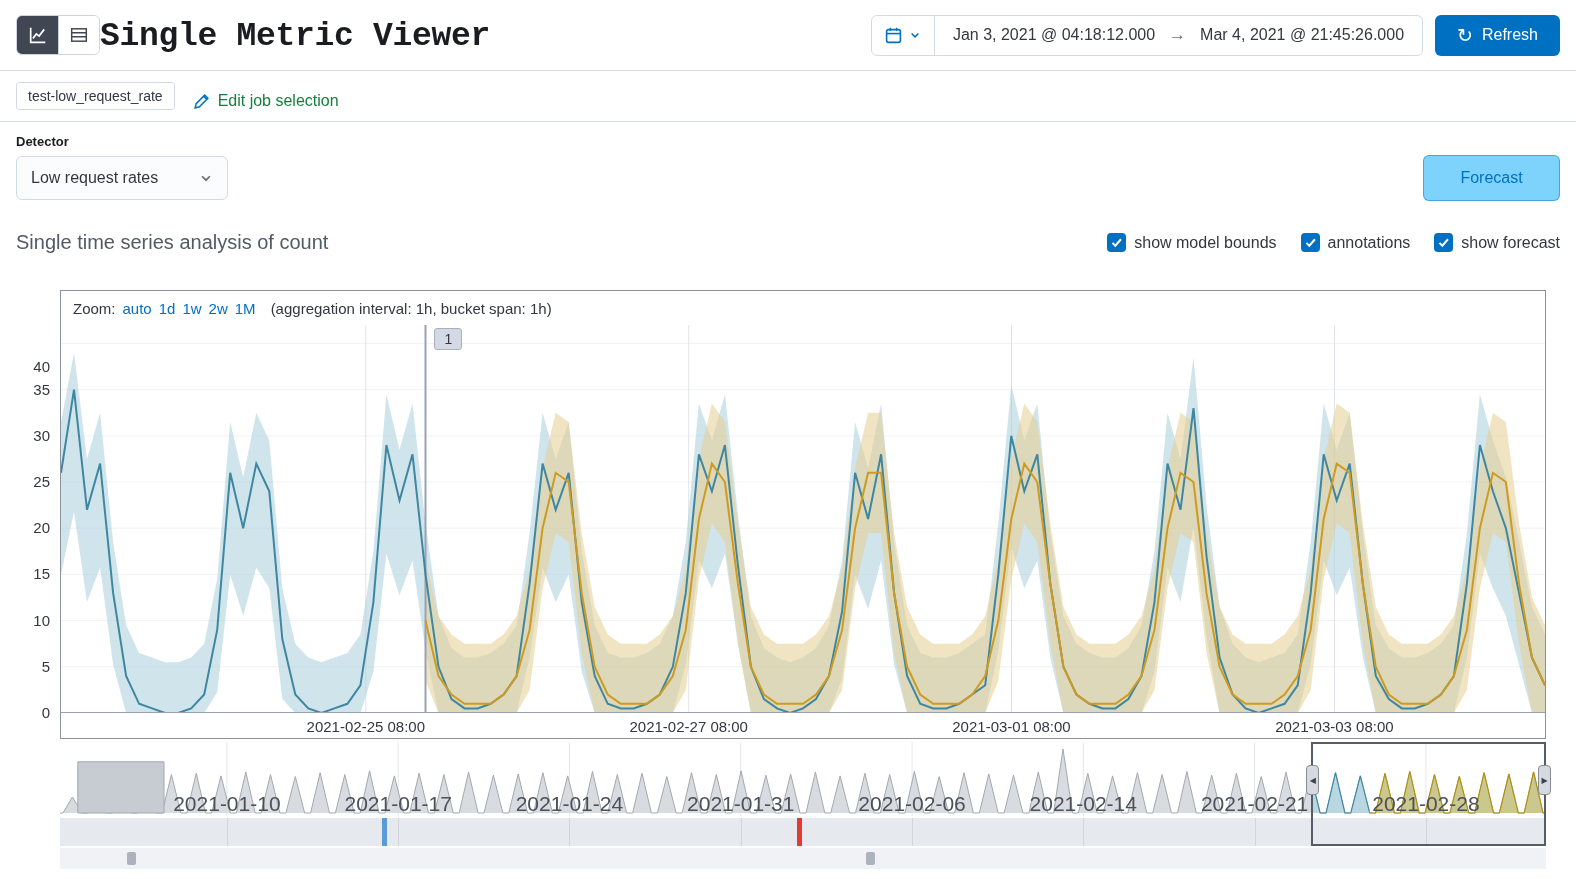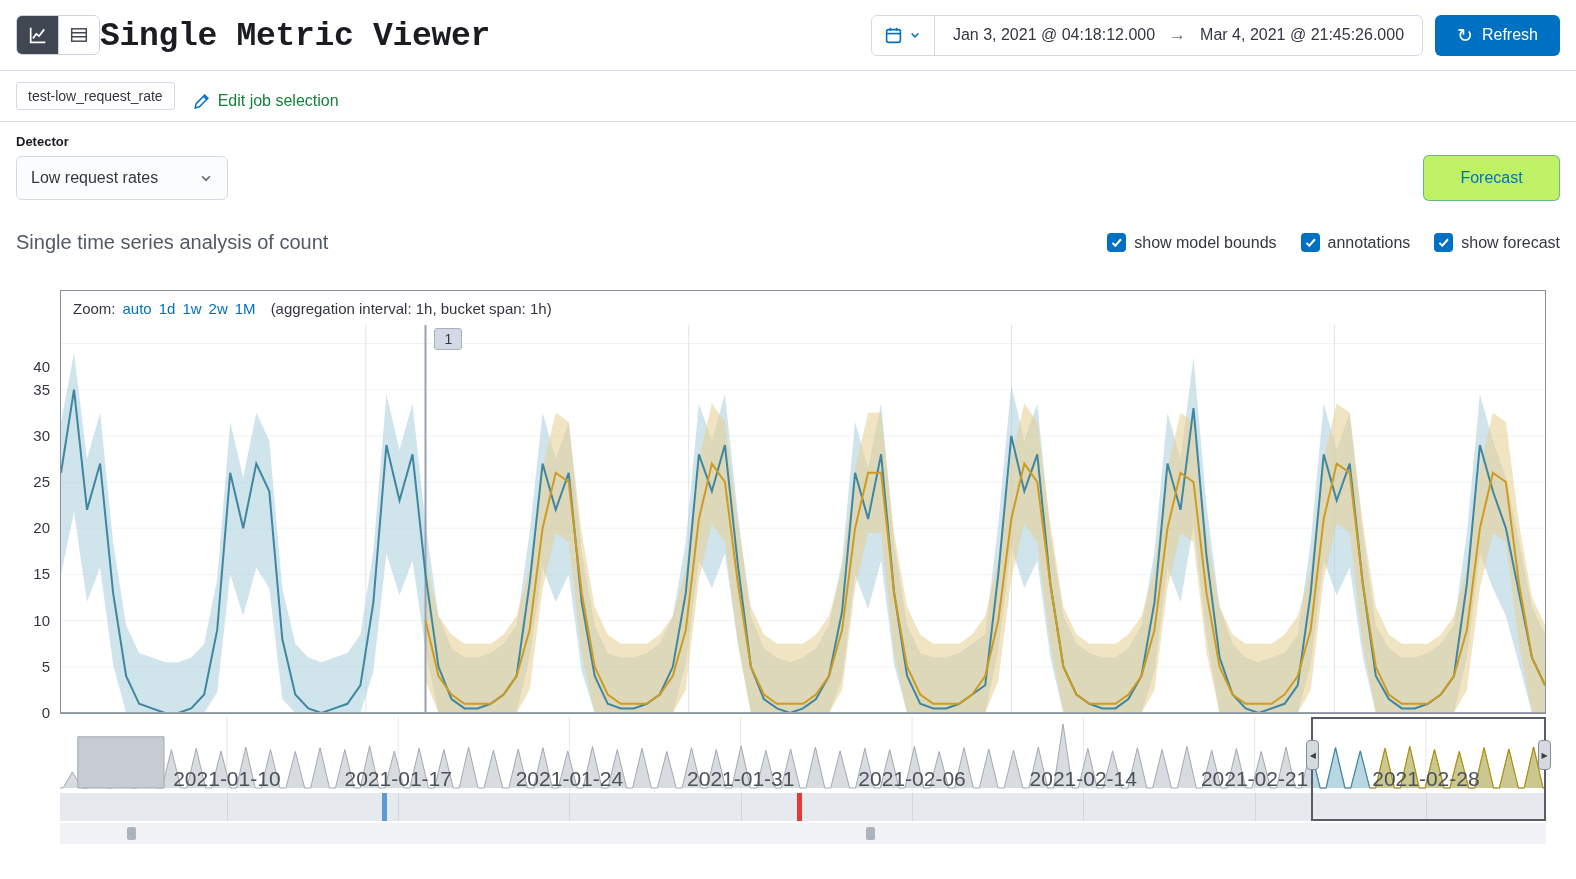--- a/index.html
+++ b/index.html
@@ -34,21 +34,21 @@
   .job-row { display:flex; align-items:flex-end; gap:18px; padding:11px 16px; border-bottom:1px solid #d3dae6; }
   .job-badge { border:1px solid #d3dae6; border-radius:3px; padding:5px 11px; font-size:14px; color:#343741; background:#fff; }
   .edit-link { display:flex; align-items:center; gap:8px; color:#15803d; font-size:16px; cursor:pointer; }
   
   .detector-block { padding:12px 16px 14px; }
   .detector-label { font-size:13px; font-weight:700; color:#1a1c21; margin-bottom:6px; }
   .detector-row { display:flex; justify-content:space-between; align-items:center; }
   .detector-select { width:212px; height:44px; background:#fbfcfd; border:1px solid #d3dae6; border-radius:6px;
     display:flex; align-items:center; justify-content:space-between; padding:0 14px;
     font-size:16px; color:#343741; cursor:pointer; }
-  .forecast-btn { height:46px; width:137px; background:#bef264; border:1px solid rgba(0,113,194,0.45);
+  .forecast-btn { height:46px; width:137px; background:#7dd3fc; border:1px solid rgba(0,113,194,0.45);
     border-radius:6px; color:#0071c2; font-size:16px; cursor:pointer; font-family:"Liberation Sans", sans-serif; }
   
   .series-header { display:flex; justify-content:space-between; align-items:center; padding:16px 16px 4px; }
   .series-title { font-size:20px; color:#525a66; }
   .toggles { display:flex; gap:24px; }
   .toggle { display:flex; align-items:center; gap:8px; font-size:16px; color:#343741; cursor:pointer; }
   .checkbox { width:19px; height:19px; background:#0071c2; border-radius:4px;
     display:flex; align-items:center; justify-content:center; flex:0 0 auto; }
   
   .chart-wrapper { position:relative; margin:32px 30px 0 60px; width:1486px; }
@@ -208,20 +208,26 @@
           <line x1="1273.4" y1="0" x2="1273.4" y2="388" stroke="#dfe3e8" stroke-width="1"></line>
           <path d="M0.0 97.0 L13.0 27.7 L26.0 134.0 L39.1 87.8 L52.1 217.1 L65.1 300.2 L78.1 328.0 L91.1 332.6 L104.1 337.2 L117.2 337.2 L130.2 332.6 L143.2 318.7 L156.2 254.0 L169.2 97.0 L182.2 152.4 L195.3 87.8 L208.3 115.5 L221.3 263.3 L234.3 318.7 L247.3 332.6 L260.4 337.2 L273.4 332.6 L286.4 328.0 L299.4 309.5 L312.4 226.3 L325.4 69.3 L338.5 124.7 L351.5 78.5 L364.5 198.6 L377.5 291.0 L390.5 323.3 L403.5 332.6 L416.6 332.6 L429.6 328.0 L442.6 318.7 L455.6 300.2 L468.6 207.9 L481.6 87.8 L494.7 134.0 L507.7 97.0 L520.7 226.3 L533.7 300.2 L546.7 328.0 L559.8 332.6 L572.8 332.6 L585.8 328.0 L598.8 318.7 L611.8 291.0 L624.8 217.1 L637.9 78.5 L650.9 115.5 L663.9 69.3 L676.9 189.4 L689.9 291.0 L702.9 323.3 L716.0 332.6 L729.0 337.2 L742.0 332.6 L755.0 323.3 L768.0 300.2 L781.1 235.6 L794.1 97.0 L807.1 143.2 L820.1 78.5 L833.1 217.1 L846.1 300.2 L859.2 328.0 L872.2 332.6 L885.2 332.6 L898.2 328.0 L911.2 318.7 L924.2 309.5 L937.3 198.6 L950.3 60.0 L963.3 115.5 L976.3 78.5 L989.3 207.9 L1002.4 291.0 L1015.4 318.7 L1028.4 328.0 L1041.4 332.6 L1054.4 332.6 L1067.4 323.3 L1080.5 300.2 L1093.5 226.3 L1106.5 87.8 L1119.5 134.0 L1132.5 32.3 L1145.5 180.1 L1158.6 281.8 L1171.6 318.7 L1184.6 332.6 L1197.6 337.2 L1210.6 332.6 L1223.6 328.0 L1236.7 309.5 L1249.7 217.1 L1262.7 78.5 L1275.7 124.7 L1288.7 87.8 L1301.8 207.9 L1314.8 300.2 L1327.8 323.3 L1340.8 332.6 L1353.8 332.6 L1366.8 328.0 L1379.9 318.7 L1392.9 300.2 L1405.9 207.9 L1418.9 69.3 L1431.9 115.5 L1444.9 152.4 L1458.0 217.1 L1471.0 281.8 L1484.0 309.5 L1484.0 388.0 L1471.0 388.0 L1458.0 339.5 L1444.9 291.0 L1431.9 263.3 L1418.9 228.6 L1405.9 332.6 L1392.9 388.0 L1379.9 388.0 L1366.8 388.0 L1353.8 388.0 L1340.8 388.0 L1327.8 388.0 L1314.8 388.0 L1301.8 332.6 L1288.7 242.5 L1275.7 270.2 L1262.7 235.6 L1249.7 339.5 L1236.7 388.0 L1223.6 388.0 L1210.6 388.0 L1197.6 388.0 L1184.6 388.0 L1171.6 388.0 L1158.6 388.0 L1145.5 311.8 L1132.5 200.9 L1119.5 277.1 L1106.5 242.5 L1093.5 346.4 L1080.5 388.0 L1067.4 388.0 L1054.4 388.0 L1041.4 388.0 L1028.4 388.0 L1015.4 388.0 L1002.4 388.0 L989.3 332.6 L976.3 235.6 L963.3 263.3 L950.3 221.7 L937.3 325.6 L924.2 388.0 L911.2 388.0 L898.2 388.0 L885.2 388.0 L872.2 388.0 L859.2 388.0 L846.1 388.0 L833.1 339.5 L820.1 235.6 L807.1 284.1 L794.1 249.4 L781.1 353.4 L768.0 388.0 L755.0 388.0 L742.0 388.0 L729.0 388.0 L716.0 388.0 L702.9 388.0 L689.9 388.0 L676.9 318.7 L663.9 228.6 L650.9 263.3 L637.9 235.6 L624.8 339.5 L611.8 388.0 L598.8 388.0 L585.8 388.0 L572.8 388.0 L559.8 388.0 L546.7 388.0 L533.7 388.0 L520.7 346.4 L507.7 249.4 L494.7 277.1 L481.6 242.5 L468.6 332.6 L455.6 388.0 L442.6 388.0 L429.6 388.0 L416.6 388.0 L403.5 388.0 L390.5 388.0 L377.5 388.0 L364.5 325.6 L351.5 235.6 L338.5 270.2 L325.4 228.6 L312.4 346.4 L299.4 388.0 L286.4 388.0 L273.4 388.0 L260.4 388.0 L247.3 388.0 L234.3 388.0 L221.3 374.1 L208.3 263.3 L195.3 242.5 L182.2 291.0 L169.2 249.4 L156.2 367.2 L143.2 388.0 L130.2 388.0 L117.2 388.0 L104.1 388.0 L91.1 388.0 L78.1 388.0 L65.1 388.0 L52.1 339.5 L39.1 242.5 L26.0 277.1 L13.0 187.1 L0.0 249.4 Z" fill="#a9cedd" fill-opacity="0.55"></path>
           <path d="M364.5 235.6 L377.5 291.0 L390.5 309.5 L403.5 318.7 L416.6 318.7 L429.6 318.7 L442.6 309.5 L455.6 291.0 L468.6 244.8 L481.6 143.2 L494.7 87.8 L507.7 97.0 L520.7 207.9 L533.7 281.8 L546.7 309.5 L559.8 318.7 L572.8 318.7 L585.8 318.7 L598.8 309.5 L611.8 291.0 L624.8 244.8 L637.9 134.0 L650.9 78.5 L663.9 97.0 L676.9 198.6 L689.9 281.8 L702.9 309.5 L716.0 318.7 L729.0 318.7 L742.0 318.7 L755.0 309.5 L768.0 291.0 L781.1 244.8 L794.1 143.2 L807.1 87.8 L820.1 87.8 L833.1 207.9 L846.1 281.8 L859.2 309.5 L872.2 318.7 L885.2 318.7 L898.2 318.7 L911.2 309.5 L924.2 291.0 L937.3 235.6 L950.3 134.0 L963.3 78.5 L976.3 97.0 L989.3 198.6 L1002.4 281.8 L1015.4 309.5 L1028.4 318.7 L1041.4 318.7 L1054.4 318.7 L1067.4 309.5 L1080.5 291.0 L1093.5 244.8 L1106.5 143.2 L1119.5 87.8 L1132.5 97.0 L1145.5 207.9 L1158.6 281.8 L1171.6 309.5 L1184.6 318.7 L1197.6 318.7 L1210.6 318.7 L1223.6 309.5 L1236.7 291.0 L1249.7 244.8 L1262.7 134.0 L1275.7 78.5 L1288.7 87.8 L1301.8 198.6 L1314.8 281.8 L1327.8 309.5 L1340.8 318.7 L1353.8 318.7 L1366.8 318.7 L1379.9 309.5 L1392.9 291.0 L1405.9 244.8 L1418.9 143.2 L1431.9 87.8 L1444.9 97.0 L1458.0 198.6 L1471.0 272.5 L1484.0 300.2 L1484.0 388.0 L1471.0 388.0 L1458.0 318.7 L1444.9 217.1 L1431.9 207.9 L1418.9 263.3 L1405.9 364.9 L1392.9 388.0 L1379.9 388.0 L1366.8 388.0 L1353.8 388.0 L1340.8 388.0 L1327.8 388.0 L1314.8 388.0 L1301.8 318.7 L1288.7 207.9 L1275.7 198.6 L1262.7 254.0 L1249.7 364.9 L1236.7 388.0 L1223.6 388.0 L1210.6 388.0 L1197.6 388.0 L1184.6 388.0 L1171.6 388.0 L1158.6 388.0 L1145.5 328.0 L1132.5 217.1 L1119.5 207.9 L1106.5 263.3 L1093.5 364.9 L1080.5 388.0 L1067.4 388.0 L1054.4 388.0 L1041.4 388.0 L1028.4 388.0 L1015.4 388.0 L1002.4 388.0 L989.3 318.7 L976.3 217.1 L963.3 198.6 L950.3 254.0 L937.3 355.7 L924.2 388.0 L911.2 388.0 L898.2 388.0 L885.2 388.0 L872.2 388.0 L859.2 388.0 L846.1 388.0 L833.1 328.0 L820.1 207.9 L807.1 207.9 L794.1 263.3 L781.1 364.9 L768.0 388.0 L755.0 388.0 L742.0 388.0 L729.0 388.0 L716.0 388.0 L702.9 388.0 L689.9 388.0 L676.9 318.7 L663.9 217.1 L650.9 198.6 L637.9 254.0 L624.8 364.9 L611.8 388.0 L598.8 388.0 L585.8 388.0 L572.8 388.0 L559.8 388.0 L546.7 388.0 L533.7 388.0 L520.7 328.0 L507.7 217.1 L494.7 207.9 L481.6 263.3 L468.6 364.9 L455.6 388.0 L442.6 388.0 L429.6 388.0 L416.6 388.0 L403.5 388.0 L390.5 388.0 L377.5 388.0 L364.5 355.7 Z" fill="#e6cd90" fill-opacity="0.55"></path>
           <line x1="364.5" y1="0" x2="364.5" y2="388" stroke="#98a2b3" stroke-width="2"></line>
           <path d="M0.0 147.8 L13.0 64.7 L26.0 184.8 L39.1 138.6 L52.1 267.9 L65.1 351.0 L78.1 378.8 L91.1 383.4 L104.1 388.0 L117.2 388.0 L130.2 383.4 L143.2 369.5 L156.2 304.9 L169.2 147.8 L182.2 203.2 L195.3 138.6 L208.3 166.3 L221.3 314.1 L234.3 369.5 L247.3 383.4 L260.4 388.0 L273.4 383.4 L286.4 378.8 L299.4 360.3 L312.4 277.1 L325.4 120.1 L338.5 175.5 L351.5 129.3 L364.5 249.4 L377.5 341.8 L390.5 374.1 L403.5 383.4 L416.6 383.4 L429.6 378.8 L442.6 369.5 L455.6 351.0 L468.6 258.7 L481.6 138.6 L494.7 184.8 L507.7 147.8 L520.7 277.1 L533.7 351.0 L546.7 378.8 L559.8 383.4 L572.8 383.4 L585.8 378.8 L598.8 369.5 L611.8 341.8 L624.8 267.9 L637.9 129.3 L650.9 166.3 L663.9 120.1 L676.9 240.2 L689.9 341.8 L702.9 374.1 L716.0 383.4 L729.0 388.0 L742.0 383.4 L755.0 374.1 L768.0 351.0 L781.1 286.4 L794.1 147.8 L807.1 194.0 L820.1 129.3 L833.1 267.9 L846.1 351.0 L859.2 378.8 L872.2 383.4 L885.2 383.4 L898.2 378.8 L911.2 369.5 L924.2 360.3 L937.3 249.4 L950.3 110.9 L963.3 166.3 L976.3 129.3 L989.3 258.7 L1002.4 341.8 L1015.4 369.5 L1028.4 378.8 L1041.4 383.4 L1054.4 383.4 L1067.4 374.1 L1080.5 351.0 L1093.5 277.1 L1106.5 138.6 L1119.5 184.8 L1132.5 83.1 L1145.5 231.0 L1158.6 332.6 L1171.6 369.5 L1184.6 383.4 L1197.6 388.0 L1210.6 383.4 L1223.6 378.8 L1236.7 360.3 L1249.7 267.9 L1262.7 129.3 L1275.7 175.5 L1288.7 138.6 L1301.8 258.7 L1314.8 351.0 L1327.8 374.1 L1340.8 383.4 L1353.8 383.4 L1366.8 378.8 L1379.9 369.5 L1392.9 351.0 L1405.9 258.7 L1418.9 120.1 L1431.9 166.3 L1444.9 203.2 L1458.0 267.9 L1471.0 332.6 L1484.0 360.3" fill="none" stroke="#3f87a1" stroke-width="2"></path>
           <path d="M364.5 295.6 L377.5 351.0 L390.5 369.5 L403.5 378.8 L416.6 378.8 L429.6 378.8 L442.6 369.5 L455.6 351.0 L468.6 304.9 L481.6 203.2 L494.7 147.8 L507.7 157.0 L520.7 267.9 L533.7 341.8 L546.7 369.5 L559.8 378.8 L572.8 378.8 L585.8 378.8 L598.8 369.5 L611.8 351.0 L624.8 304.9 L637.9 194.0 L650.9 138.6 L663.9 157.0 L676.9 258.7 L689.9 341.8 L702.9 369.5 L716.0 378.8 L729.0 378.8 L742.0 378.8 L755.0 369.5 L768.0 351.0 L781.1 304.9 L794.1 203.2 L807.1 147.8 L820.1 147.8 L833.1 267.9 L846.1 341.8 L859.2 369.5 L872.2 378.8 L885.2 378.8 L898.2 378.8 L911.2 369.5 L924.2 351.0 L937.3 295.6 L950.3 194.0 L963.3 138.6 L976.3 157.0 L989.3 258.7 L1002.4 341.8 L1015.4 369.5 L1028.4 378.8 L1041.4 378.8 L1054.4 378.8 L1067.4 369.5 L1080.5 351.0 L1093.5 304.9 L1106.5 203.2 L1119.5 147.8 L1132.5 157.0 L1145.5 267.9 L1158.6 341.8 L1171.6 369.5 L1184.6 378.8 L1197.6 378.8 L1210.6 378.8 L1223.6 369.5 L1236.7 351.0 L1249.7 304.9 L1262.7 194.0 L1275.7 138.6 L1288.7 147.8 L1301.8 258.7 L1314.8 341.8 L1327.8 369.5 L1340.8 378.8 L1353.8 378.8 L1366.8 378.8 L1379.9 369.5 L1392.9 351.0 L1405.9 304.9 L1418.9 203.2 L1431.9 147.8 L1444.9 157.0 L1458.0 258.7 L1471.0 332.6 L1484.0 360.3" fill="none" stroke="#ce9b20" stroke-width="2"></path>
           <line x1="0" y1="387.5" x2="1484" y2="387.5" stroke="#9aa2ae" stroke-width="1"></line>
         </svg>
       <div class="annotation-badge" id="annotation-badge" style="left: 373.491px;">1</div>
     </div>
+    <div class="x-axis" id="x-axis">
+        <div class="x-label" style="left: 304.814px;">2021-02-25 08:00</div>
+        <div class="x-label" style="left: 627.732px;">2021-02-27 08:00</div>
+        <div class="x-label" style="left: 950.502px;">2021-03-01 08:00</div>
+        <div class="x-label" style="left: 1273.42px;">2021-03-03 08:00</div>
+      </div>
   </div>
 <div class="y-label" style="top: 414px;">0</div>
     <div class="y-label" style="top: 367.81px;">5</div>
     <div class="y-label" style="top: 321.619px;">10</div>
     <div class="y-label" style="top: 275.429px;">15</div>
     <div class="y-label" style="top: 229.238px;">20</div>
     <div class="y-label" style="top: 183.048px;">25</div>
     <div class="y-label" style="top: 136.857px;">30</div>
     <div class="y-label" style="top: 90.6667px;">35</div>
     <div class="y-label" style="top: 44.4762px; margin-top: 24px;">40</div>

